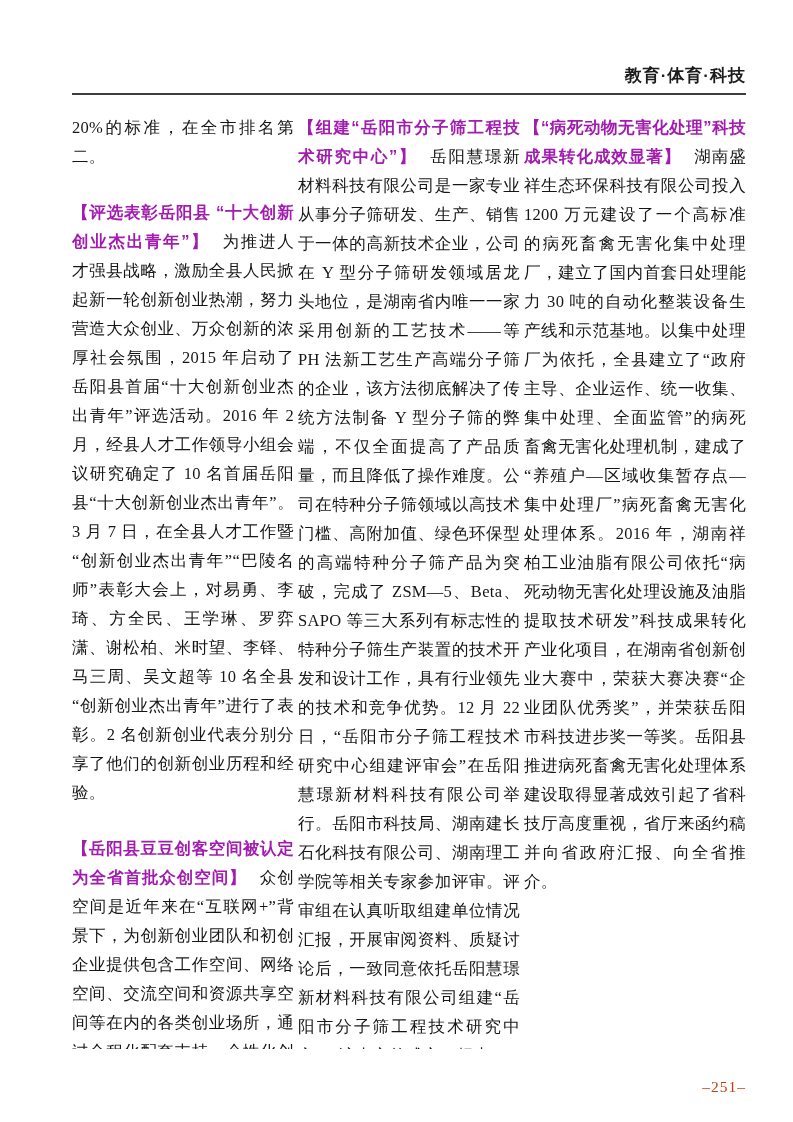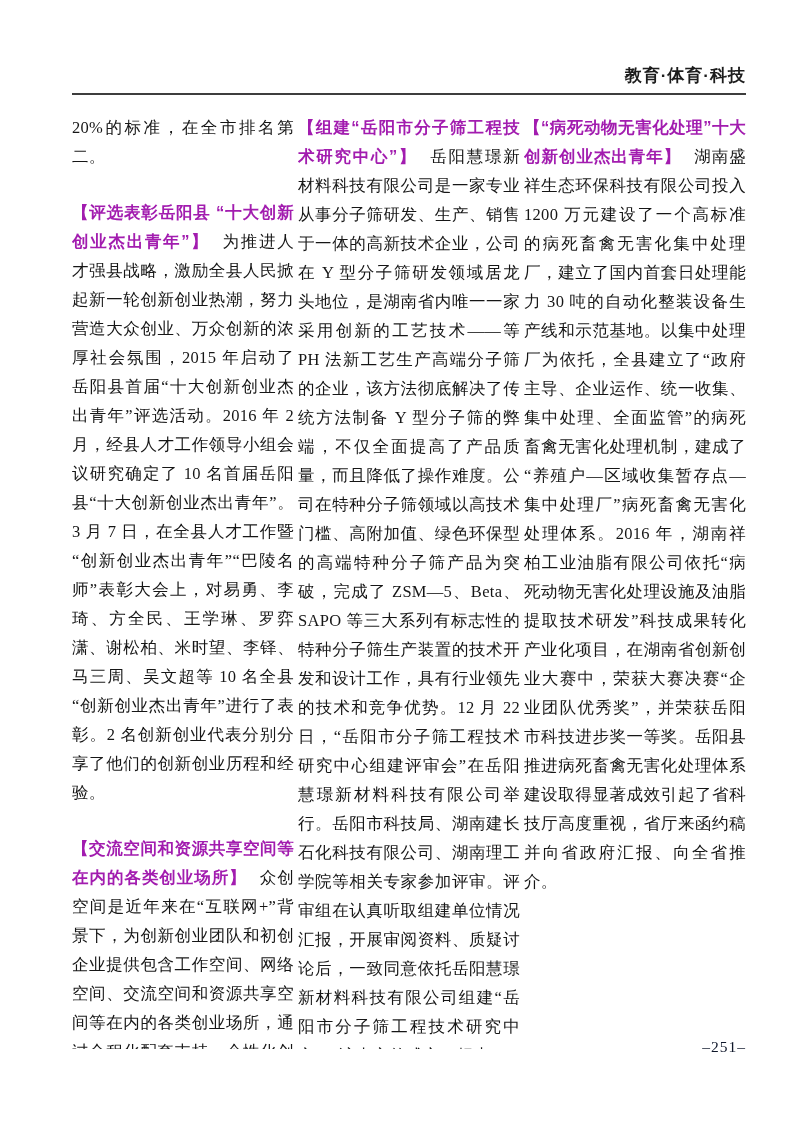--- a/index.html
+++ b/index.html
@@ -64,54 +64,54 @@
   }
   .entry-title {
     font-family: "Liberation Sans", sans-serif;
     font-weight: 700;
     margin-right: 13px;
     color: #a21caf;
   }
   
   .page-number {
     position: absolute;
-    top: 1038px;
+    top: 1078px;
     left: 72px;
     width: 674px;
     text-align: right;
     font-family: "Liberation Serif", serif;
     font-size: 15.5px;
     letter-spacing: 1px;
-    color: #0f172a;
+    color: #c2410c;
   }
 </style>
 </head>
 <body>
 
 <div class="page">
 
   <header class="running-head-wrap">
     <div class="running-head">教育·体育·科技</div>
     <div class="head-rule"></div>
   </header>
 
   <main class="columns">
 
     <section class="col">
       <p><span>20%的标准，在全市排名第二。</span></p>
       <p><b class="entry-title">【评选表彰岳阳县 “十大创新创业杰出青年”】</b><span>为推进人才强县战略，激励全县人民掀起新一轮创新创业热潮，努力营造大众创业、万众创新的浓厚社会氛围，2015 年启动了岳阳县首届“十大创新创业杰出青年”评选活动。2016 年 2 月，经县人才工作领导小组会议研究确定了 10 名首届岳阳县“十大创新创业杰出青年”。3 月 7 日，在全县人才工作暨“创新创业杰出青年”“巴陵名师”表彰大会上，对易勇、李琦、方全民、王学琳、罗弈潇、谢松柏、米时望、李铎、马三周、吴文超等 10 名全县“创新创业杰出青年”进行了表彰。2 名创新创业代表分别分享了他们的创新创业历程和经验。</span></p>
-      <p><b class="entry-title">【交流空间和资源共享空间等在内的各类创业场所】</b><span>众创空间是近年来在“互联网+”背景下，为创新创业团队和初创企业提供包含工作空间、网络空间、交流空间和资源共享空间等在内的各类创业场所，通过全程化配套支持、个性化创新服务、专业化创业辅导，为创业者提供低成本、便利化、全要素、开放式的创新创业服务平台。岳阳县“豆豆创客空间”是在县科技局指导和帮助下，创建的首个众创空间。“豆豆创客空间”创办于 2014 年，聘请了 3 名导师，有 10 名管理服务人员，先后对入驻 11 个企业提供了免费服务，举办了一系列主题创客研讨培训活动，孵化帮扶了 20 多个小</span></p>
+      <p><b class="entry-title">【岳阳县豆豆创客空间被认定为全省首批众创空间】</b><span>众创空间是近年来在“互联网+”背景下，为创新创业团队和初创企业提供包含工作空间、网络空间、交流空间和资源共享空间等在内的各类创业场所，通过全程化配套支持、个性化创新服务、专业化创业辅导，为创业者提供低成本、便利化、全要素、开放式的创新创业服务平台。岳阳县“豆豆创客空间”是在县科技局指导和帮助下，创建的首个众创空间。“豆豆创客空间”创办于 2014 年，聘请了 3 名导师，有 10 名管理服务人员，先后对入驻 11 个企业提供了免费服务，举办了一系列主题创客研讨培训活动，孵化帮扶了 20 多个小</span></p>
     </section>
 
     <section class="col">
       <p><b class="entry-title">【组建“岳阳市分子筛工程技术研究中心”】</b><span>岳阳慧璟新材料科技有限公司是一家专业从事分子筛研发、生产、销售于一体的高新技术企业，公司在 Y 型分子筛研发领域居龙头地位，是湖南省内唯一一家采用创新的工艺技术——等 PH 法新工艺生产高端分子筛的企业，该方法彻底解决了传统方法制备 Y 型分子筛的弊端，不仅全面提高了产品质量，而且降低了操作难度。公司在特种分子筛领域以高技术门槛、高附加值、绿色环保型的高端特种分子筛产品为突破，完成了 ZSM—5、Beta、SAPO 等三大系列有标志性的特种分子筛生产装置的技术开发和设计工作，具有行业领先的技术和竞争优势。12 月 22 日，“岳阳市分子筛工程技术研究中心组建评审会”在岳阳慧璟新材料科技有限公司举行。岳阳市科技局、湖南建长石化科技有限公司、湖南理工学院等相关专家参加评审。评审组在认真听取组建单位情况汇报，开展审阅资料、质疑讨论后，一致同意依托岳阳慧璟新材料科技有限公司组建“岳阳市分子筛工程技术研究中心”。该中心的成立，标志</span></p>
     </section>
 
     <section class="col">
-      <p><b class="entry-title">【“病死动物无害化处理”十大创新创业杰出青年】</b><span>湖南盛祥生态环保科技有限公司投入 1200 万元建设了一个高标准的病死畜禽无害化集中处理厂，建立了国内首套日处理能力 30 吨的自动化整装设备生产线和示范基地。以集中处理厂为依托，全县建立了“政府主导、企业运作、统一收集、集中处理、全面监管”的病死畜禽无害化处理机制，建成了“养殖户—区域收集暂存点—集中处理厂”病死畜禽无害化处理体系。2016 年，湖南祥柏工业油脂有限公司依托“病死动物无害化处理设施及油脂提取技术研发”科技成果转化产业化项目，在湖南省创新创业大赛中，荣获大赛决赛“企业团队优秀奖”，并荣获岳阳市科技进步奖一等奖。岳阳县推进病死畜禽无害化处理体系建设取得显著成效引起了省科技厅高度重视，省厅来函约稿并向省政府汇报、向全省推介。</span></p>
+      <p><b class="entry-title">【“病死动物无害化处理”科技成果转化成效显著】</b><span>湖南盛祥生态环保科技有限公司投入 1200 万元建设了一个高标准的病死畜禽无害化集中处理厂，建立了国内首套日处理能力 30 吨的自动化整装设备生产线和示范基地。以集中处理厂为依托，全县建立了“政府主导、企业运作、统一收集、集中处理、全面监管”的病死畜禽无害化处理机制，建成了“养殖户—区域收集暂存点—集中处理厂”病死畜禽无害化处理体系。2016 年，湖南祥柏工业油脂有限公司依托“病死动物无害化处理设施及油脂提取技术研发”科技成果转化产业化项目，在湖南省创新创业大赛中，荣获大赛决赛“企业团队优秀奖”，并荣获岳阳市科技进步奖一等奖。岳阳县推进病死畜禽无害化处理体系建设取得显著成效引起了省科技厅高度重视，省厅来函约稿并向省政府汇报、向全省推介。</span></p>
 
     </section>
 
   </main>
 
   <footer>
     <div class="page-number">–251–</div>
   </footer>
 
 </div>

